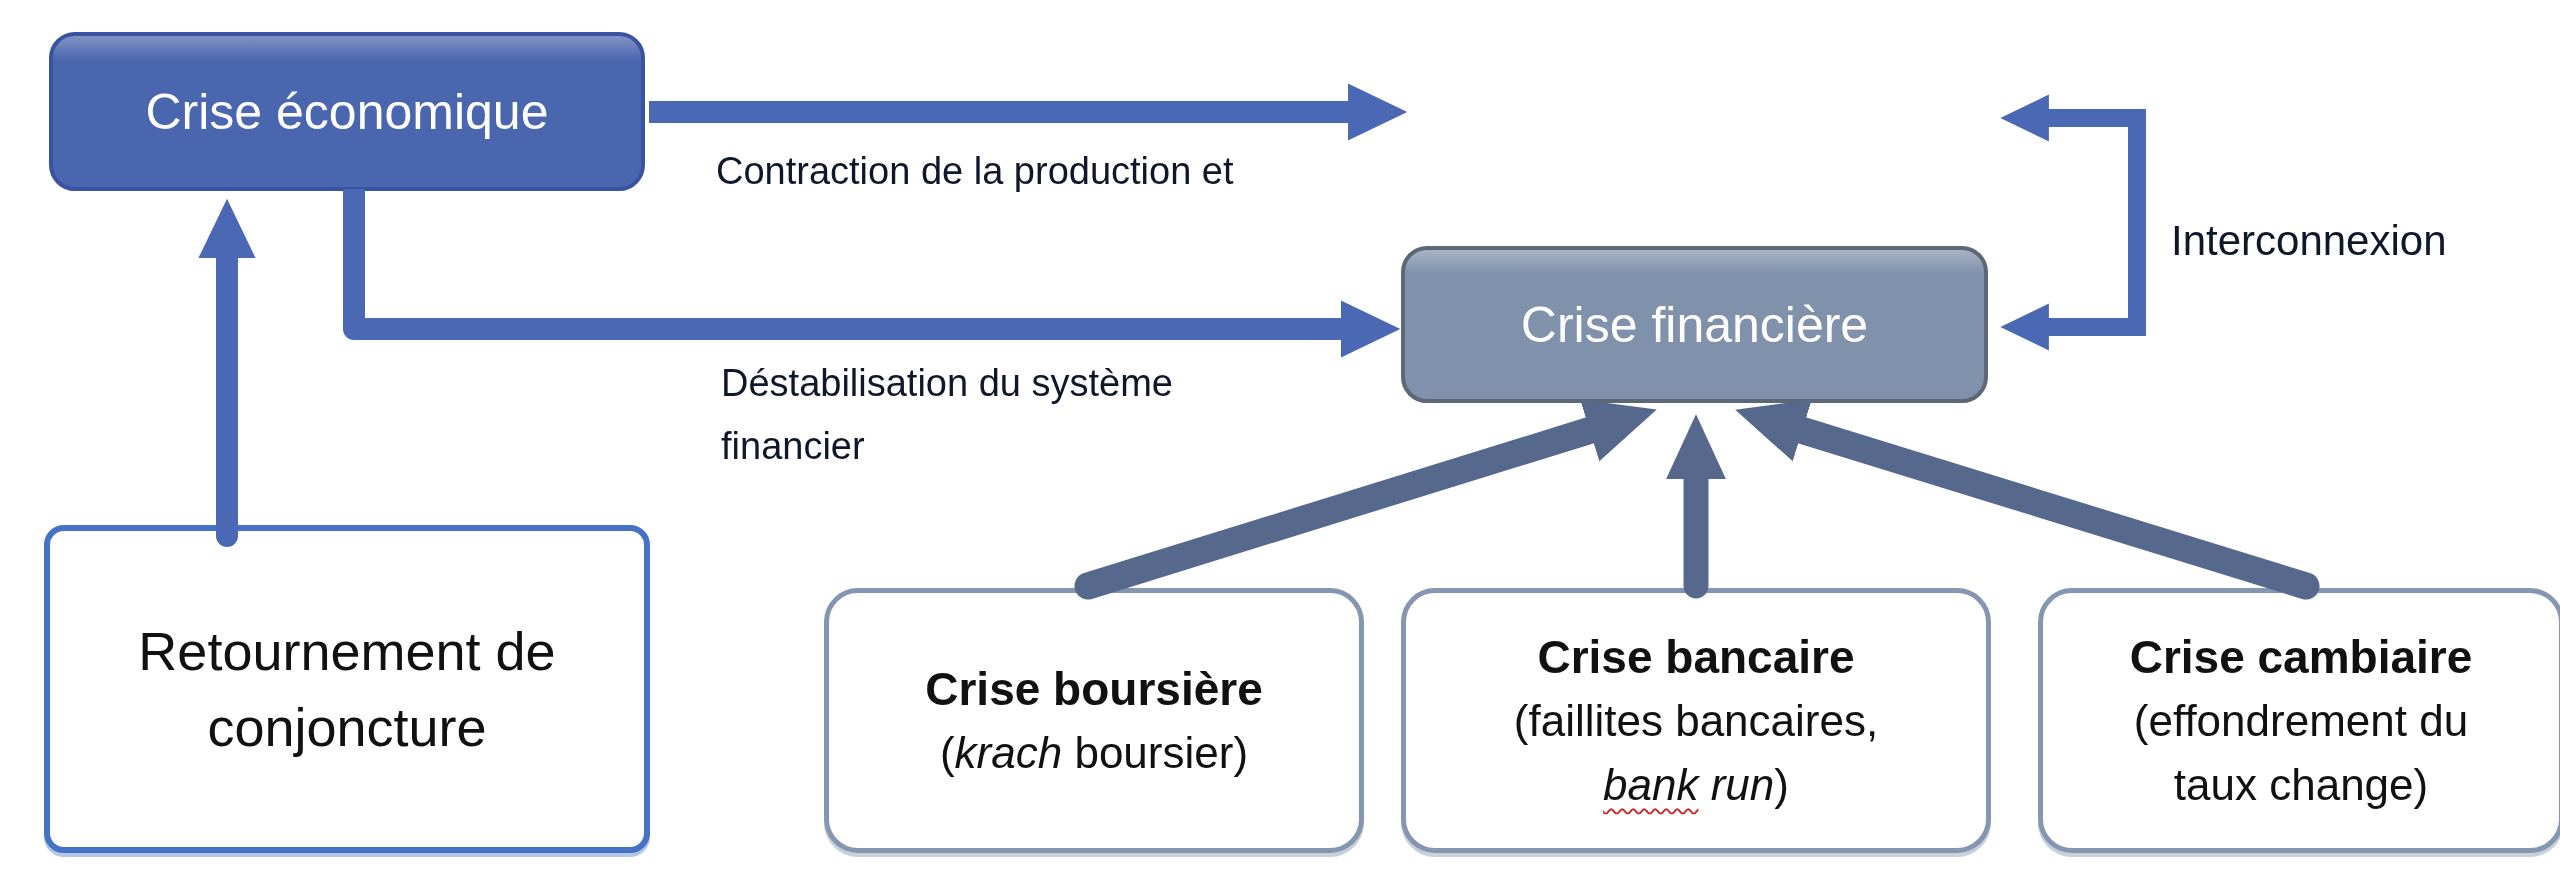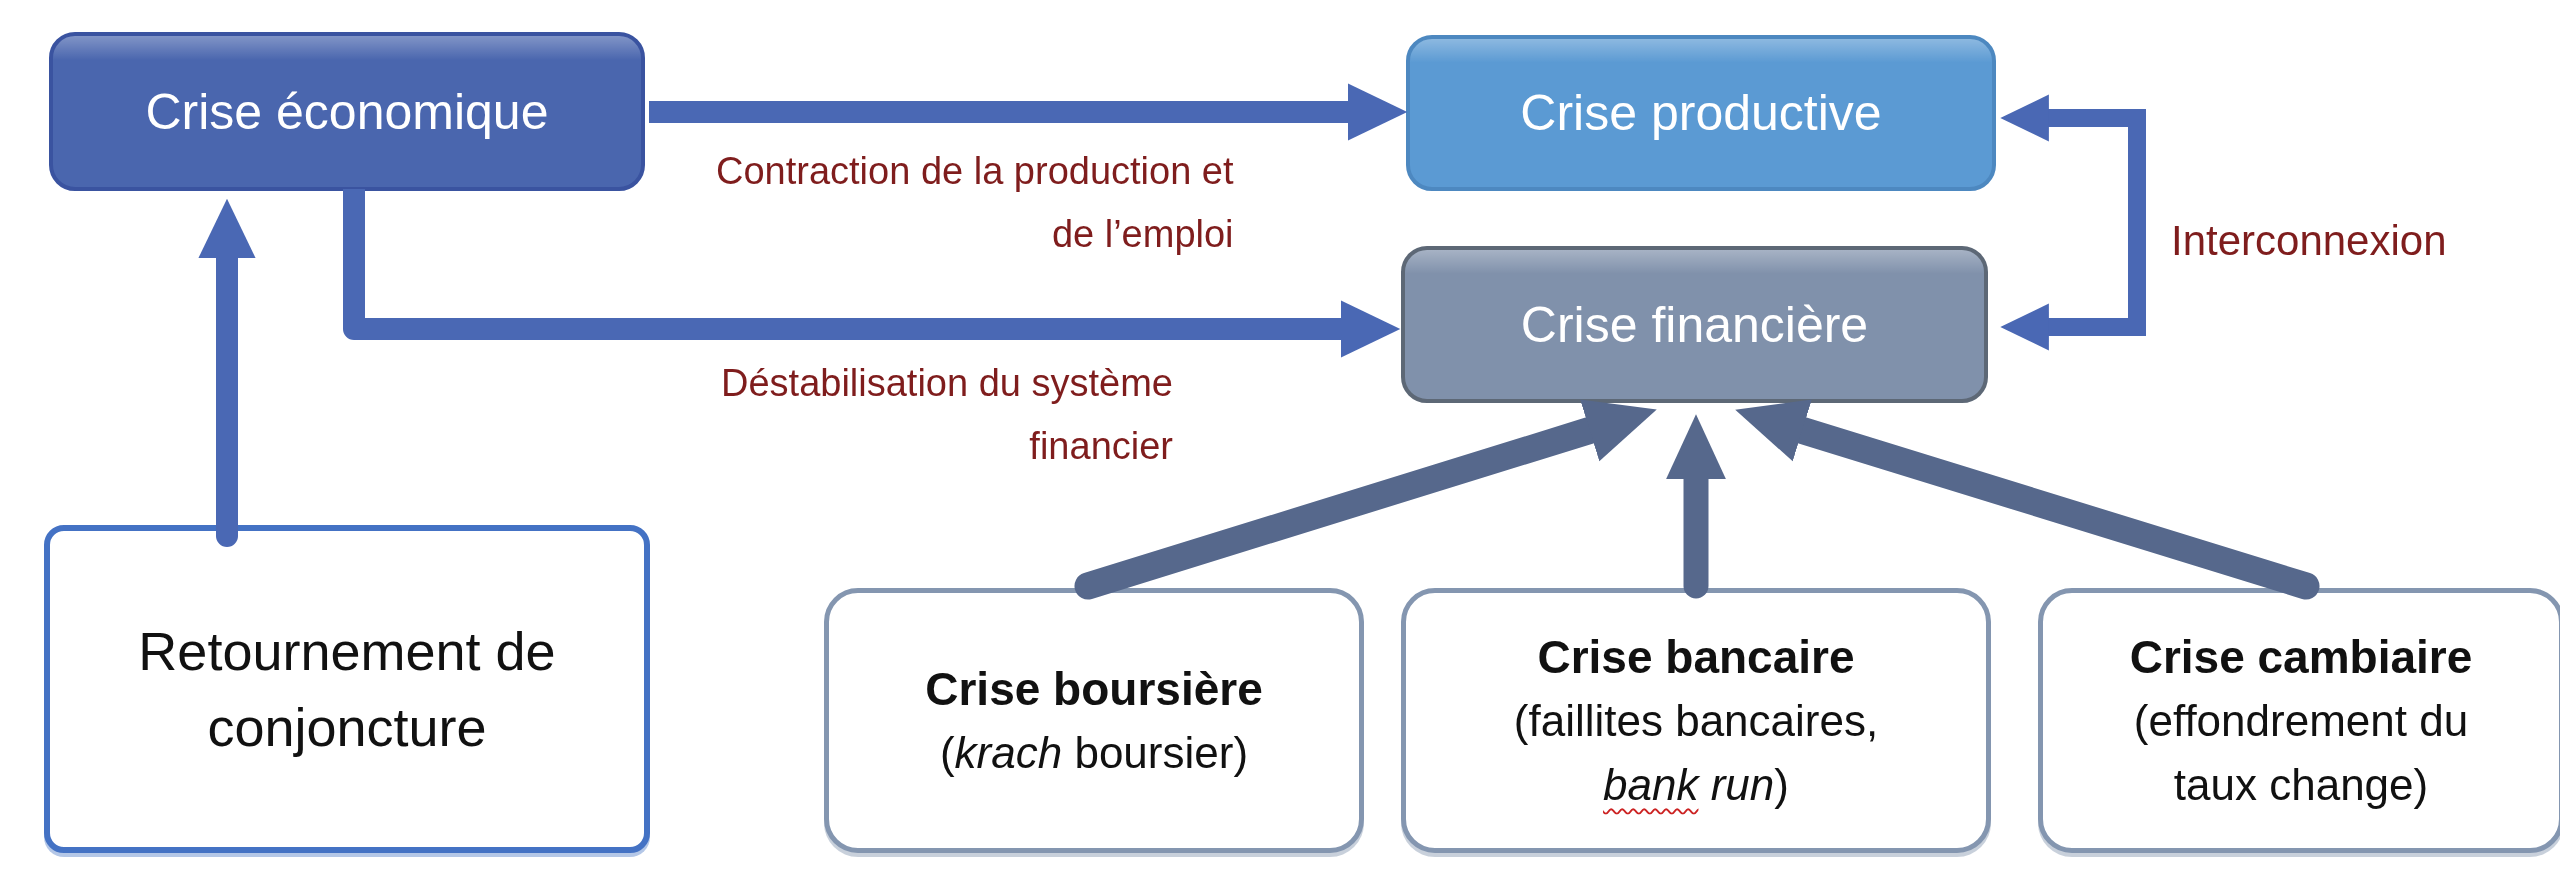--- a/index.html
+++ b/index.html
@@ -53,22 +53,22 @@
   .it { font-style: italic; }
   .wavy {
     text-decoration: underline wavy #cc2222;
     text-decoration-thickness: 2px;
     text-underline-offset: 8px;
   }
   .edge-label {
     position: absolute;
     font-size: 38px;
     line-height: 63px;
-    color: #7f1d1d;
-    text-align: right;
+    color: #0f172a;
+    text-align: left;
   }
   .edge-label-inter { font-size: 42px; line-height: 50px; }
   .overlay {
     position: absolute;
     left: 0; top: 0;
     width: 2560px;
     height: 879px;
     pointer-events: none;
     z-index: 5;
   }
@@ -100,23 +100,20 @@
 
     <path d="M1072,586 L1575,430" fill="none" stroke="#56688c" stroke-width="27" stroke-linecap="round" marker-end="url(#mGray)"></path>
     <path d="M1680,586 V478" fill="none" stroke="#56688c" stroke-width="25" stroke-linecap="round" marker-end="url(#mGray)"></path>
     <path d="M2290,586 L1785,430" fill="none" stroke="#56688c" stroke-width="27" stroke-linecap="round" marker-end="url(#mGray)"></path>
   </svg>
 
   <div class="node node-fill node-economique" style="left:33px; top:32px; width:596px; height:159px;">
     <span class="ln">Crise économique</span>
   </div>
 
-  <div class="node node-fill node-productive" style="left:1390px; top:35px; width:590px; height:156px;">
-    <span class="ln">Crise productive</span>
-  </div>
 
   <div class="node node-fill node-financiere" style="left:1385px; top:246px; width:587px; height:157px;">
     <span class="ln">Crise financière</span>
   </div>
 
   <div class="node node-white node-retournement" style="left:28px; top:525px; width:606px; height:328px;">
     <span class="ln">Retournement de</span>
     <span class="ln">conjoncture</span>
   </div>
 
@@ -132,21 +129,20 @@
   </div>
 
   <div class="node node-white node-sub" style="left:1385px; top:588px; width:590px; height:265px;">
     <span class="ln bold">Crise bancaire</span>
     <span class="ln">(faillites bancaires,</span>
     <span class="ln"><span class="it wavy">bank</span><span class="it"> run</span><span>)</span></span>
   </div>
 
   <div class="edge-label" style="left:700px; top:140px;">
     <span class="ln">Contraction de la production et</span>
-    <span class="ln">de l’emploi</span>
   </div>
 
   <div class="edge-label edge-label-inter" style="left:2155px; top:216px;">
     <span class="ln">Interconnexion</span>
   </div>
 
   <div class="edge-label" style="left:705px; top:352px;">
     <span class="ln">Déstabilisation du système</span>
     <span class="ln">financier</span>
   </div>

